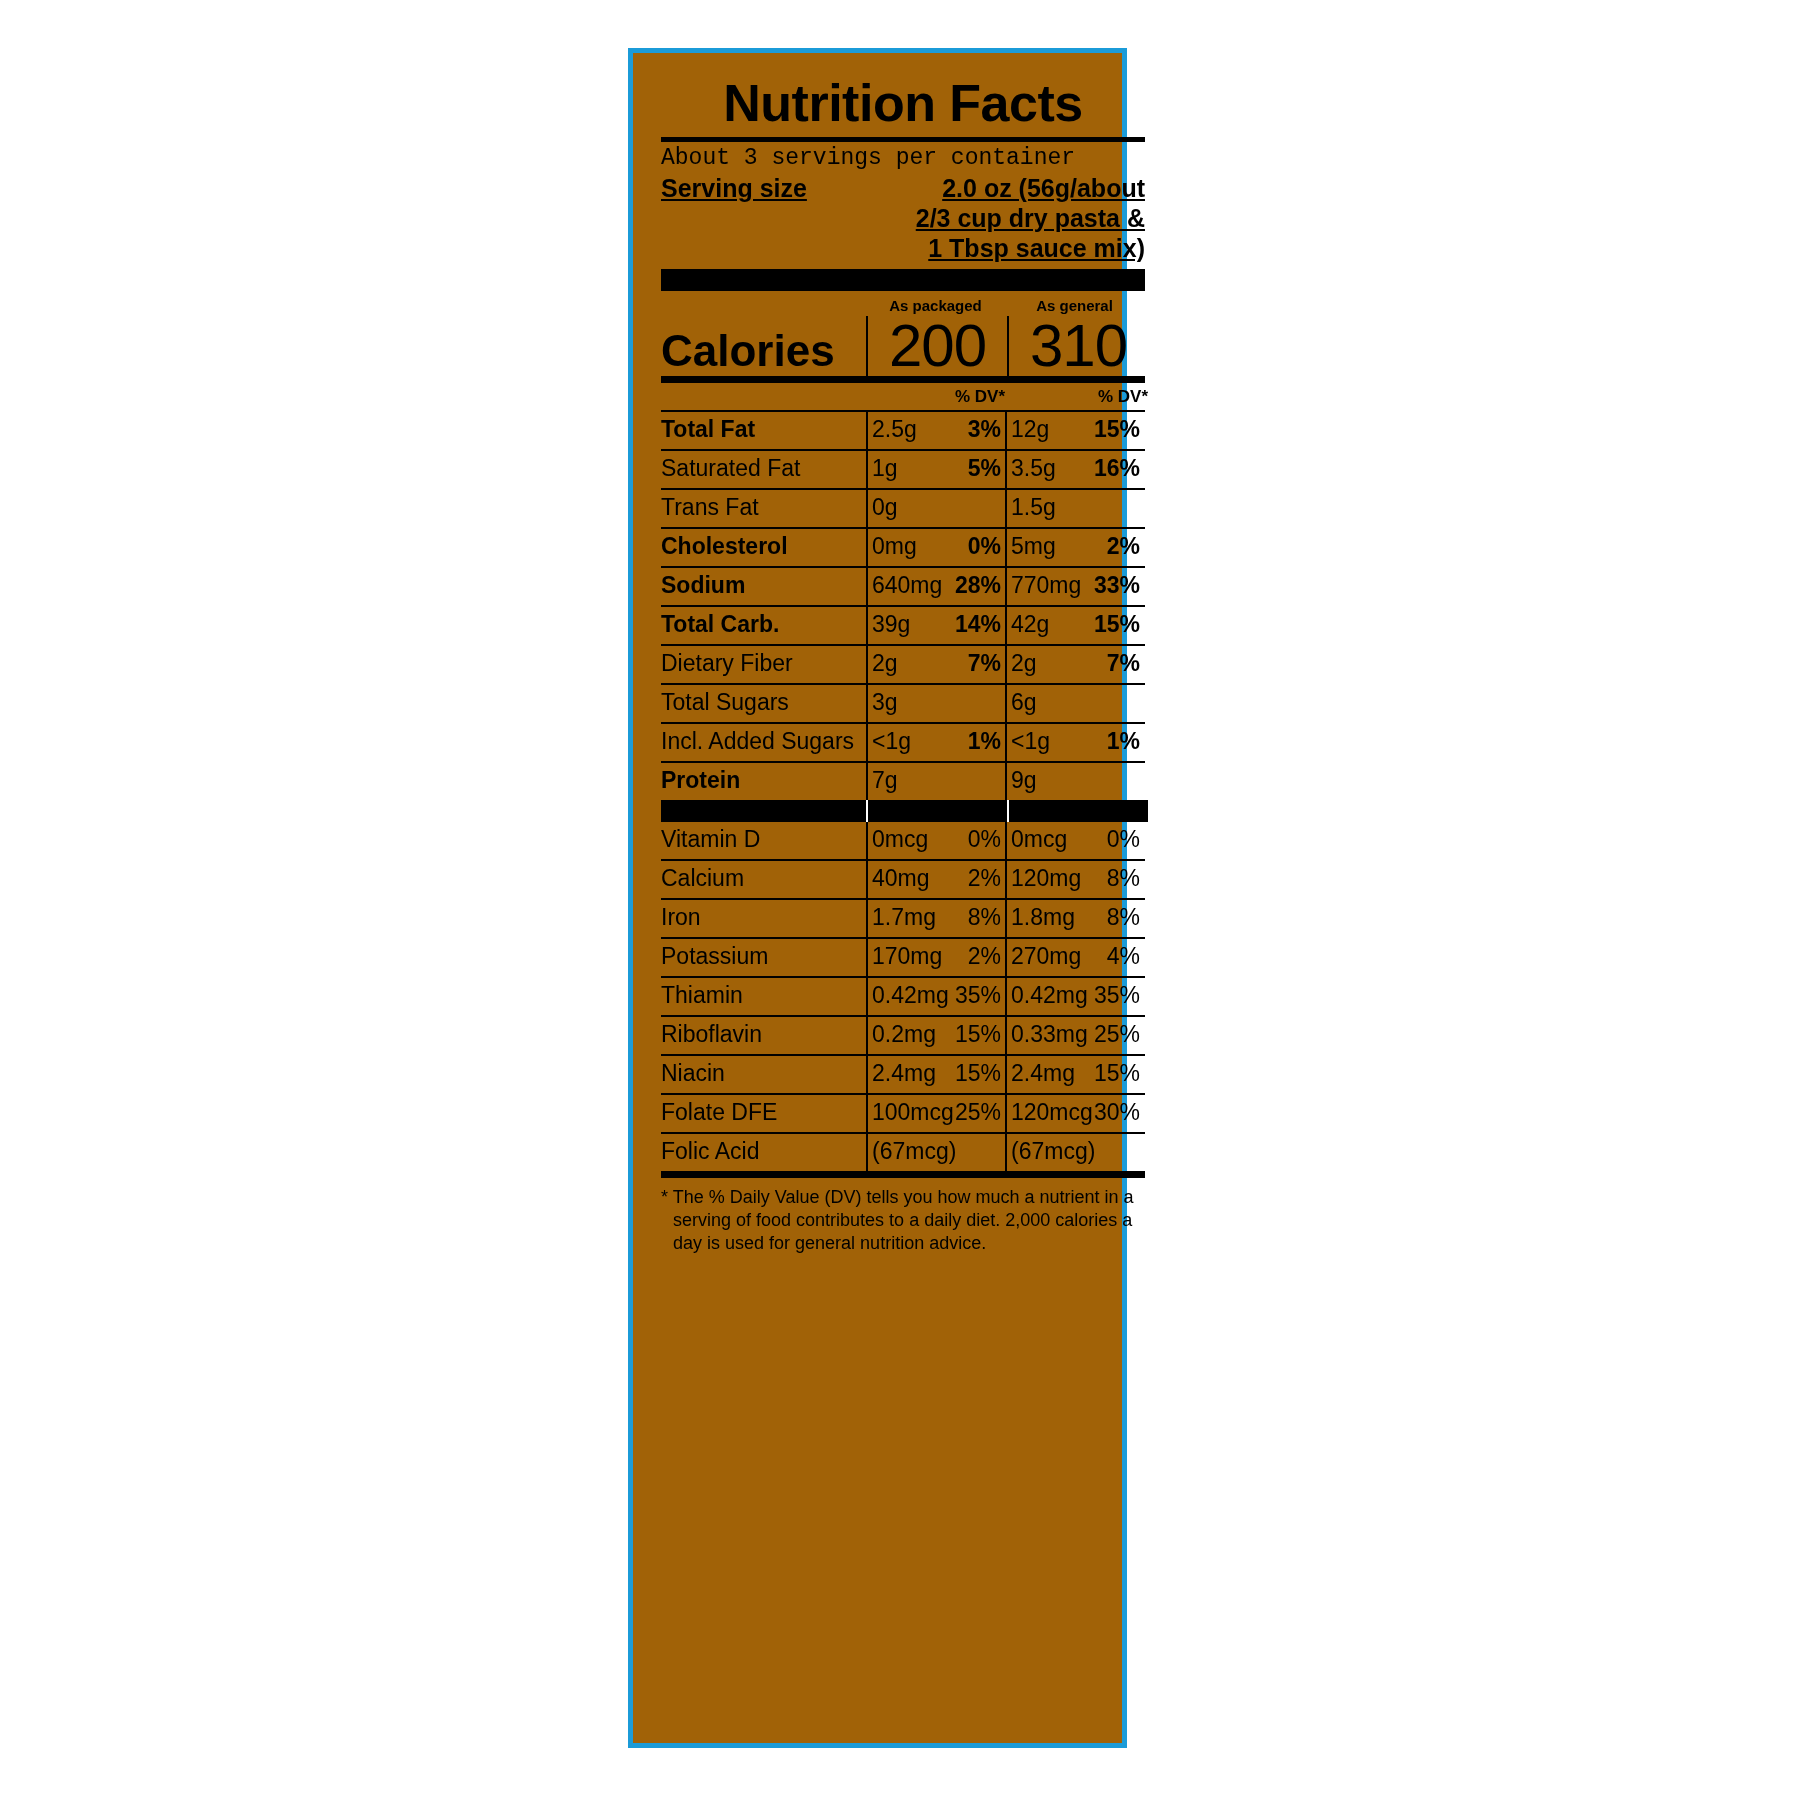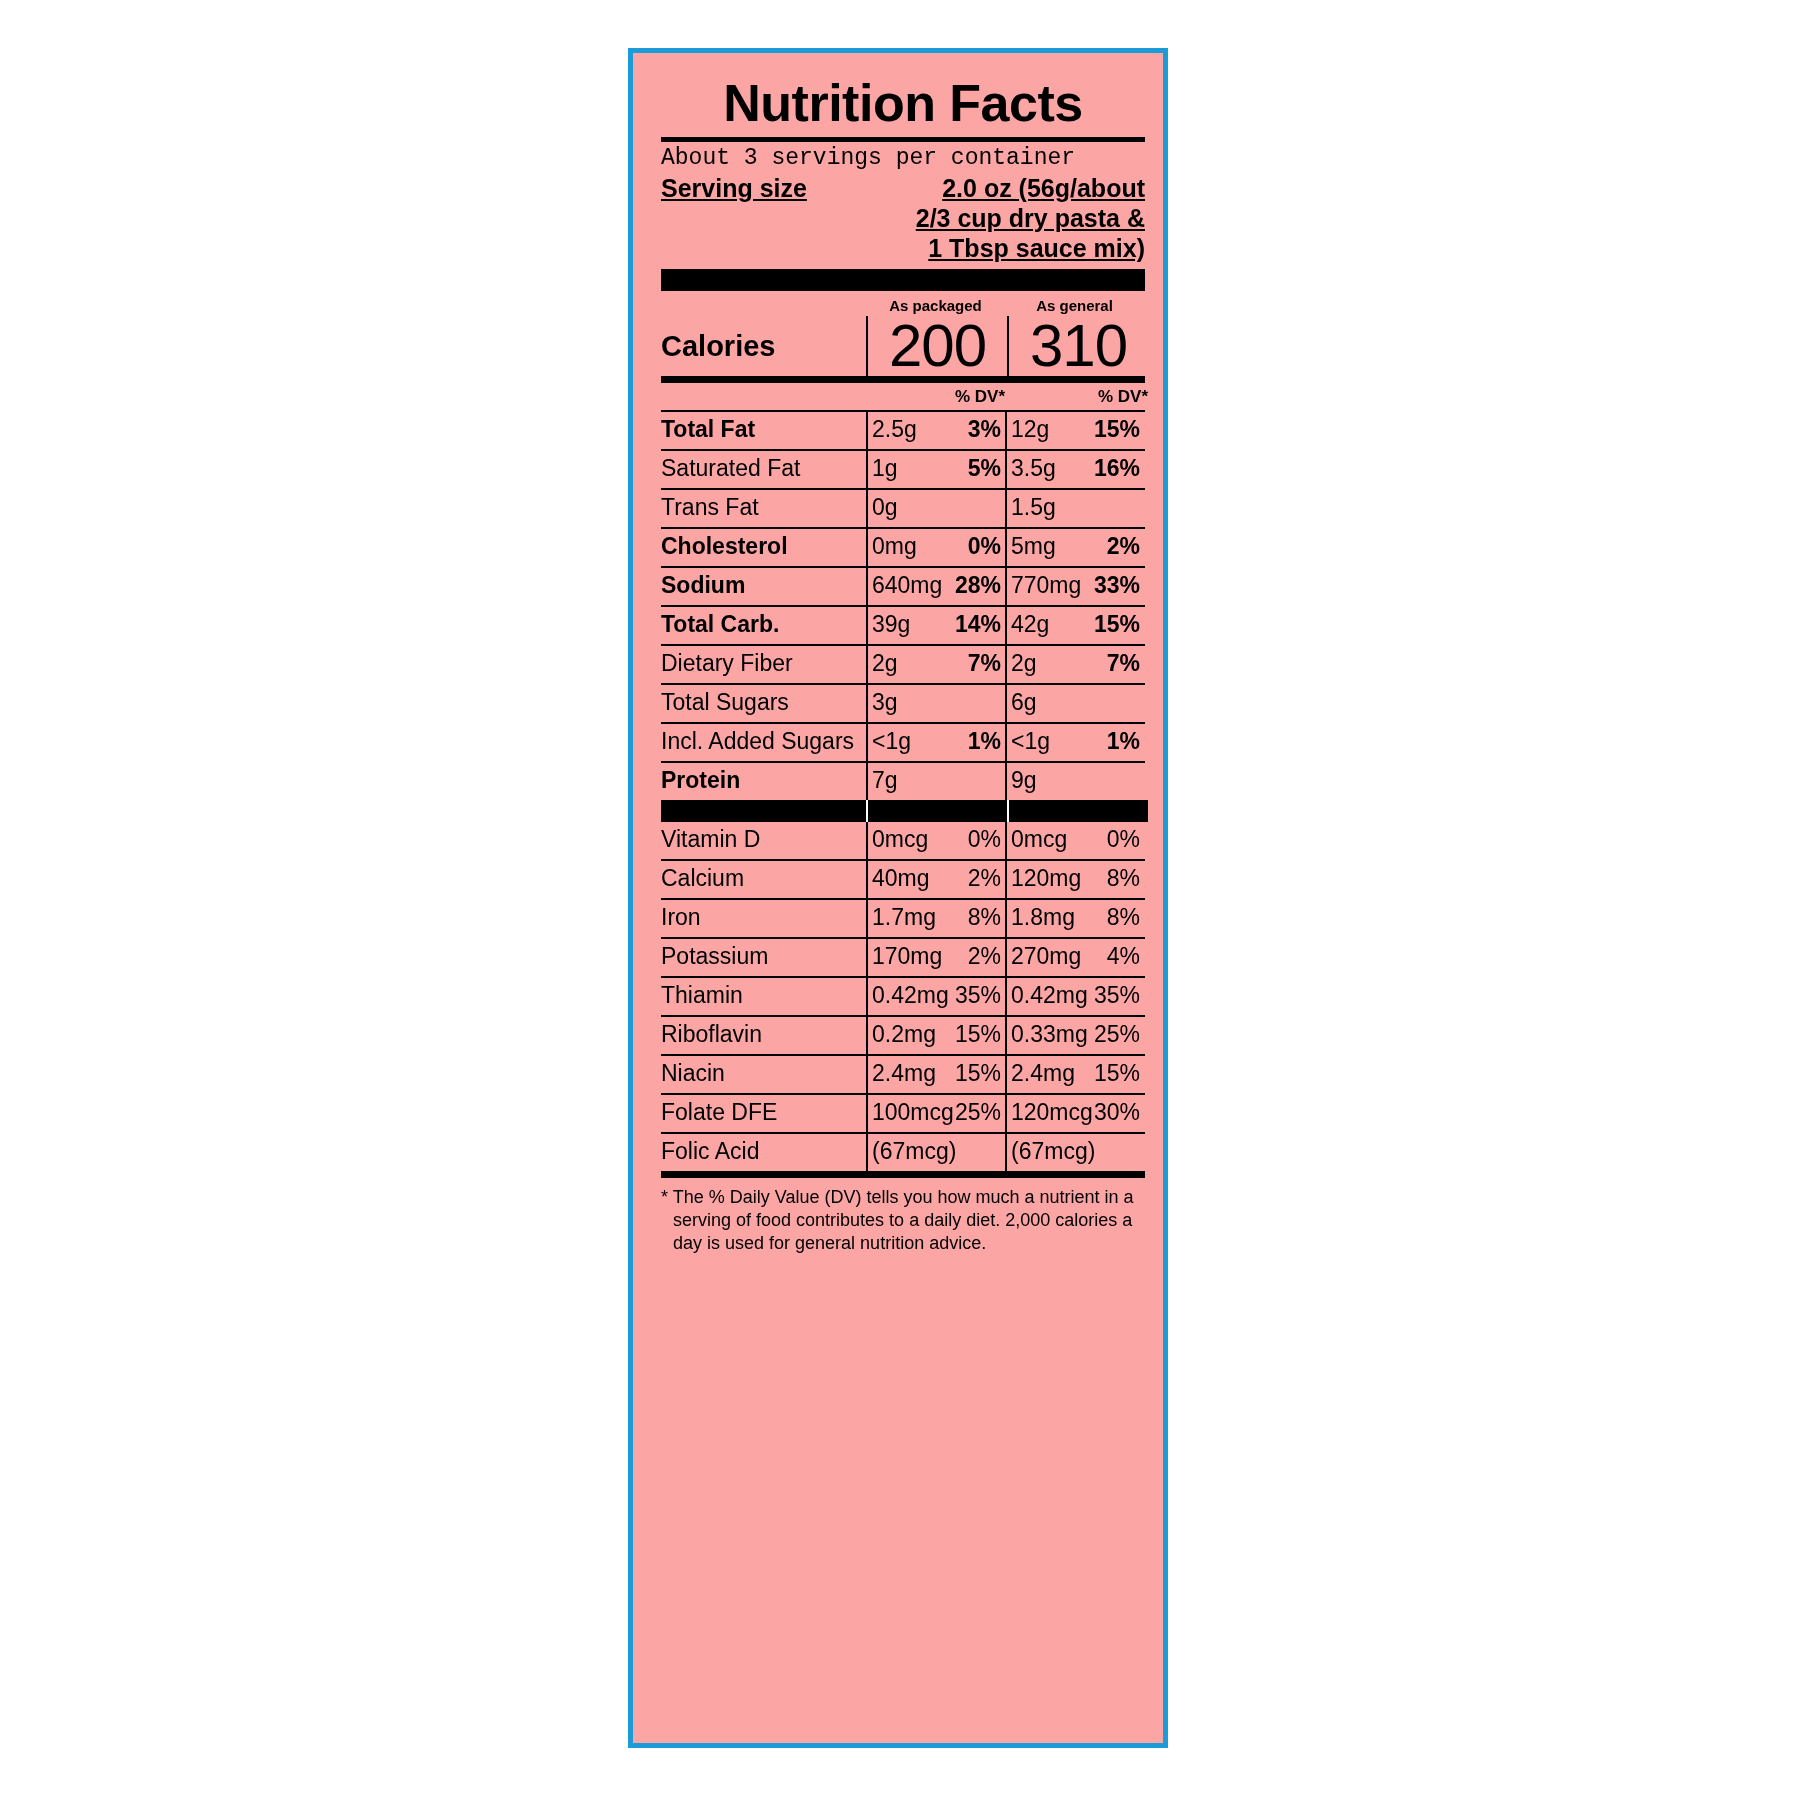--- a/index.html
+++ b/index.html
@@ -13,24 +13,24 @@
     font-family: "Liberation Sans", sans-serif;
     -webkit-font-smoothing: antialiased;
     position: relative;
     overflow: hidden;
   }
 
   #panel {
     position: absolute;
     left: 628px;
     top: 48px;
-    width: 540px;
+    width: 499px;
     height: 1700px;
     border: 5px solid #1b9bd8;
-    background: #fca5a5;
+    background: #a16207;
     box-sizing: border-box;
   }
 
   #label {
     position: absolute;
     left: 28px;
     top: 18px;
     width: 484px;
     box-sizing: border-box;
     color: #000;
@@ -79,24 +79,24 @@
   .colhead .c1, .colhead .c2 { flex: 0 0 139px; text-align: center; }
 
   
   .cal-row {
     display: flex;
     align-items: flex-end;
     padding-top: 2px;
   }
   .cal-label {
     flex: 0 0 205px;
-    font-size: 29px;
+    font-size: 44px;
     font-weight: bold;
     line-height: 1.05;
-    padding-bottom: 14px;
+    padding-bottom: 2px;
   }
   .cal-val {
     flex: 0 0 139px;
     font-size: 60px;
     font-weight: normal;
     line-height: 1.0;
     text-align: center;
     letter-spacing: -1px;
   }
   .cal-val.bordered { border-left: 2px solid #000; }

